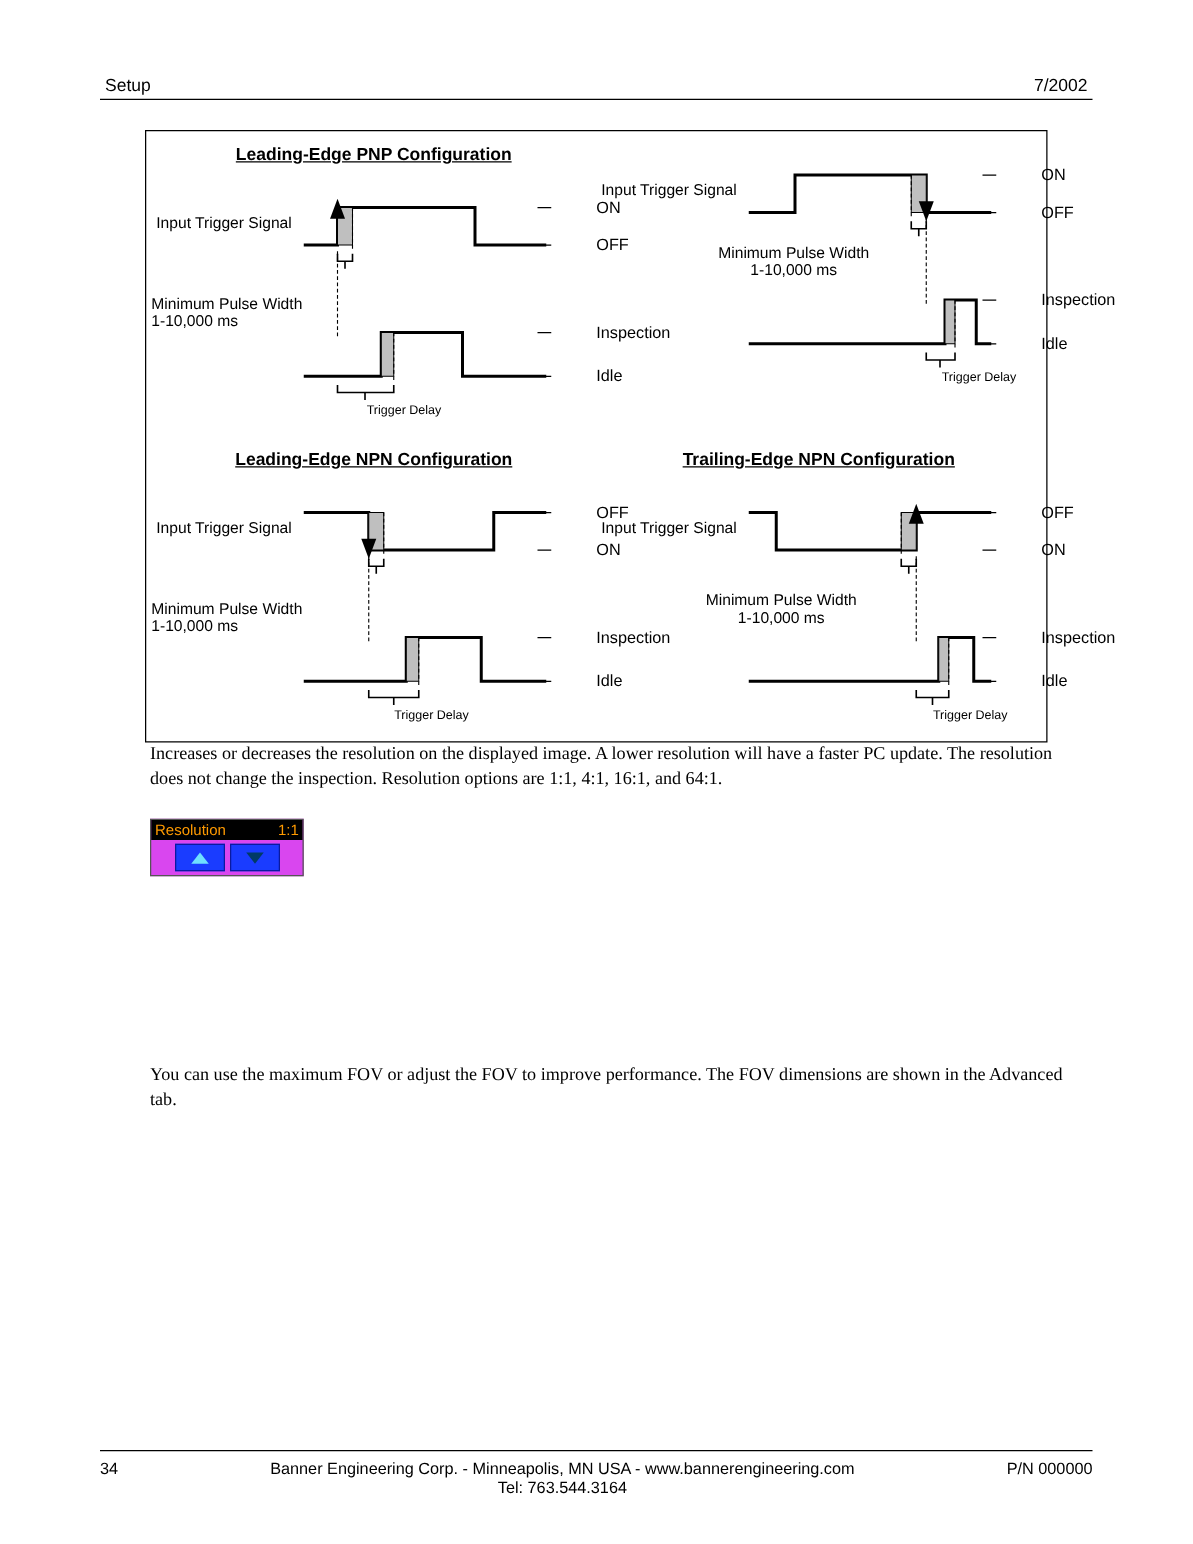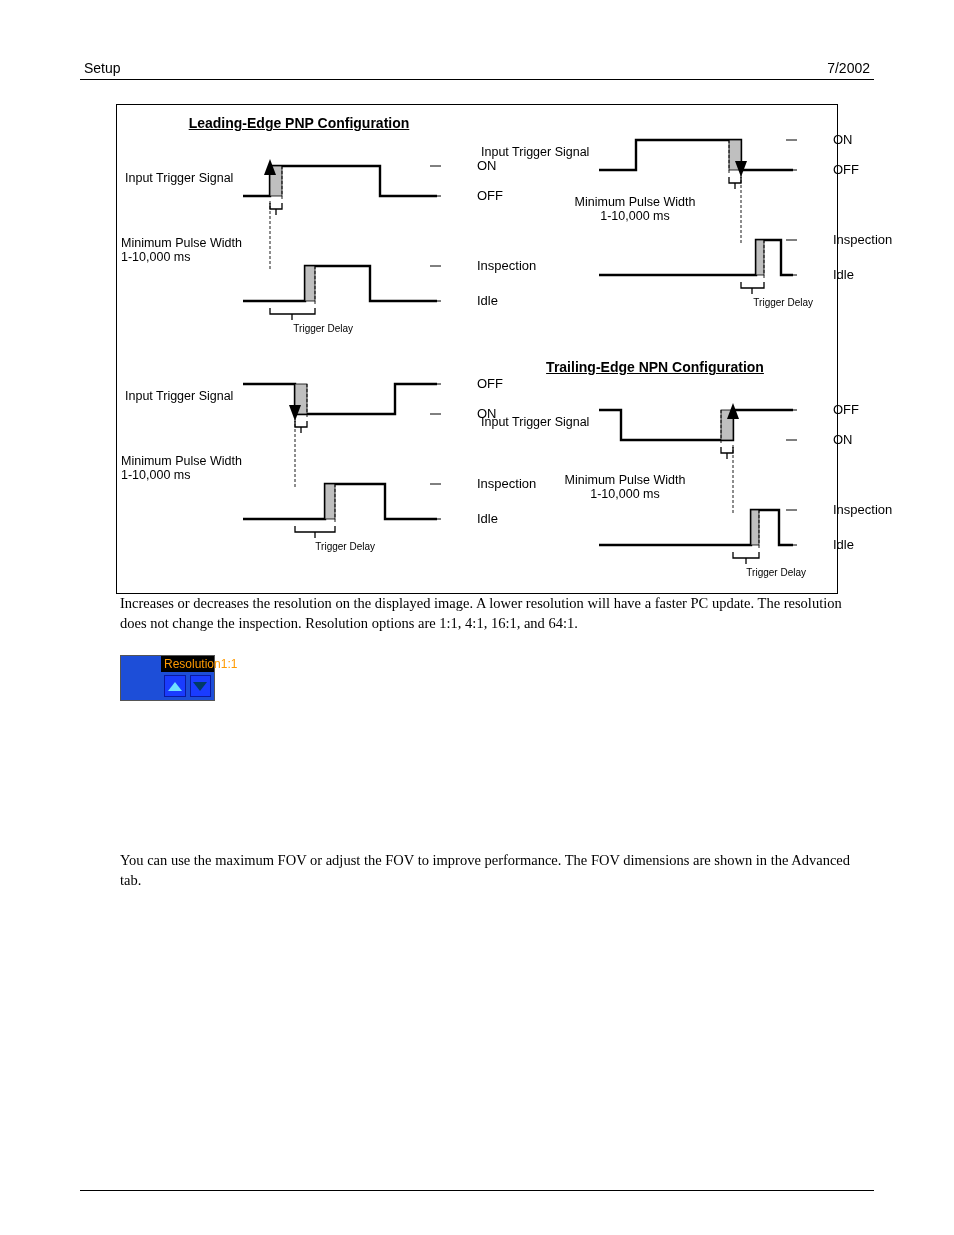--- a/index.html
+++ b/index.html
@@ -13,21 +13,21 @@
   .cfg-title { text-align: center; font-weight: bold; text-decoration: underline; font-size: 14px; margin-bottom: 10px; }
   .wave-wrap { position: relative; height: 200px; }
   svg.wave { position: absolute; left: 0; top: 0; }
   .lbl { position: absolute; font-size: 12.5px; line-height: 1.15; text-align: left; }
   .rlbl { position: absolute; font-size: 13px; line-height: 1.15; text-align: left; margin-left: 32px; }
   .clbl { position: absolute; font-size: 10px; text-align: right; }
 
   .section-heading { font-size: 19px; font-weight: bold; margin: 54px 0 14px 0; }
   .body-text { font-size: 14.5px; line-height: 1.35; margin: 0 0 10px 40px; max-width: 750px; font-family: Liberation Serif, serif; }
 
-  .res-widget { margin: 22px 0 0 40px; width: 95px; background:#1d4ed8; border:1px solid #555;padding-left:40px; }
+  .res-widget { margin: 22px 0 0 40px; width: 123px; background:#d946ef; border:1px solid #555; }
   .res-label { background:#000; color:#ff9a00; font-size:12px; padding:1px 3px; display:flex; justify-content:space-between; font-family: Arial, sans-serif; }
   .res-btns { display:flex; gap:4px; padding:3px 3px 3px 3px; justify-content:center;}
   .res-btn { width:40px; height:22px; background:#1a3cff; display:flex; align-items:center; justify-content:center; border:1px solid #0a1aa0;}
   .tri-up { width:0; height:0; border-left:7px solid transparent; border-right:7px solid transparent; border-bottom:9px solid #6fe0ff; }
   .tri-dn { width:0; height:0; border-left:7px solid transparent; border-right:7px solid transparent; border-top:9px solid #003a66; }
 
   .footer { position:absolute; bottom:38px; left:80px; right:80px; }
   .footer .hr2 { border:none; border-top:1px solid #000; margin-bottom:6px; }
   .footer-row { display:flex; justify-content:space-between; align-items:flex-start; font-size:13px; }
   .footer-center { text-align:center; flex:1; }
@@ -119,20 +119,21 @@
           <span class="rlbl" style="left:320px; top:48px;">OFF</span>
           <span class="lbl" style="left:88px; top:80px; width:132px; white-space:pre-line; text-align:center;">Minimum Pulse Width
 1-10,000 ms</span>
           <span class="rlbl" style="left:320px; top:118px;">Inspection</span>
           <span class="rlbl" style="left:320px; top:153px;">Idle</span>
           <span class="clbl" style="left:212px; top:182px; width:120px;">Trigger Delay</span>
         </div>
       </div>
 
       <div class="config">
+        <div class="cfg-title">Leading-Edge NPN Configuration</div>
         <div class="wave-wrap">
           <svg class="wave" width="360" height="200">
             <path class="th" d="M118 25 L170 25 L170 55 L270 55 L270 25 L312 25"></path>
             <rect class="hatch" x="170" y="25" width="12" height="30"></rect>
             <line class="dash" x1="182" y1="25" x2="182" y2="60"></line>
             <polygon class="arrow" points="170,62 164,46 176,46"></polygon>
             <line class="tick" x1="305" y1="25" x2="316" y2="25"></line>
             <line class="tick" x1="305" y1="55" x2="316" y2="55"></line>
             <path class="ln" d="M170 62 L170 68 L182 68 L182 62"></path>
             <line class="ln" x1="176" y1="68" x2="176" y2="74"></line>
@@ -207,15 +208,23 @@
       </div>
     </div>
   </div>
 
   <div style="height:150px"></div>
 
   <p class="body-text">You can use the maximum FOV or adjust the FOV to improve performance. The FOV dimensions are shown in the Advanced tab.</p>
 
   <div class="footer">
     <hr class="hr2">
+    <div class="footer-row">
+      <span>34</span>
+      <div class="footer-center">
+        <div>Banner Engineering Corp. - Minneapolis, MN USA - www.bannerengineering.com</div>
+        <div>Tel: 763.544.3164</div>
+      </div>
+      <span>P/N 000000</span>
+    </div>
   </div>
 
 </div>
 
 </body></html>

